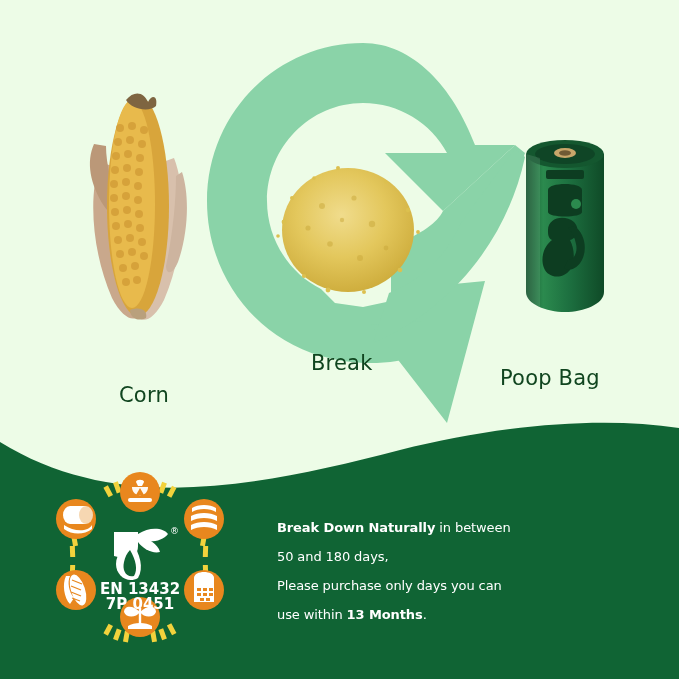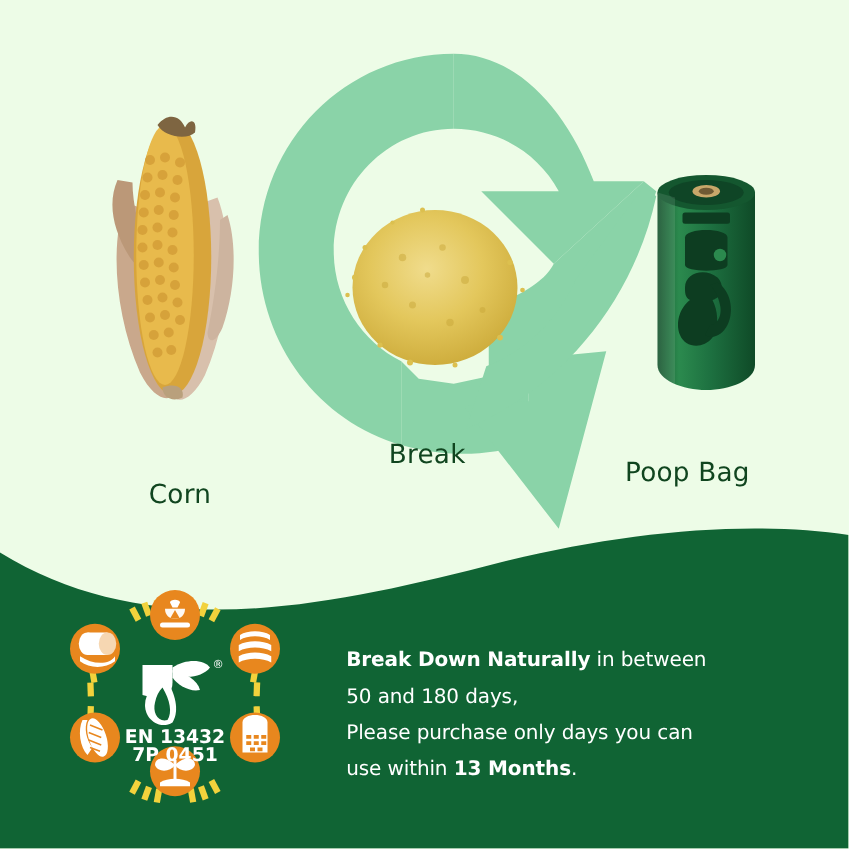--- a/index.html
+++ b/index.html
@@ -43,21 +43,21 @@
   .wave svg{display:block;width:100%;height:100%;}
 
   
   .cert{position:absolute;left:52px;top:472px;width:176px;height:176px;}
   .cert svg{display:block;width:100%;height:100%;}
 
   
   .promo{
     position:absolute;left:277px;top:513px;width:382px;
     color:#ffffff;font-family:"DejaVu Sans", sans-serif;
-    font-size:16px;line-height:29px;letter-spacing:-0.1px;
+    font-size:13px;line-height:29px;letter-spacing:-0.1px;
   }
   .promo .b{font-weight:bold;}
   .promo .line{display:block;}
 </style>
 </head>
 <body>
 
 <div id="page">
 
   <div class="top-panel"></div>

